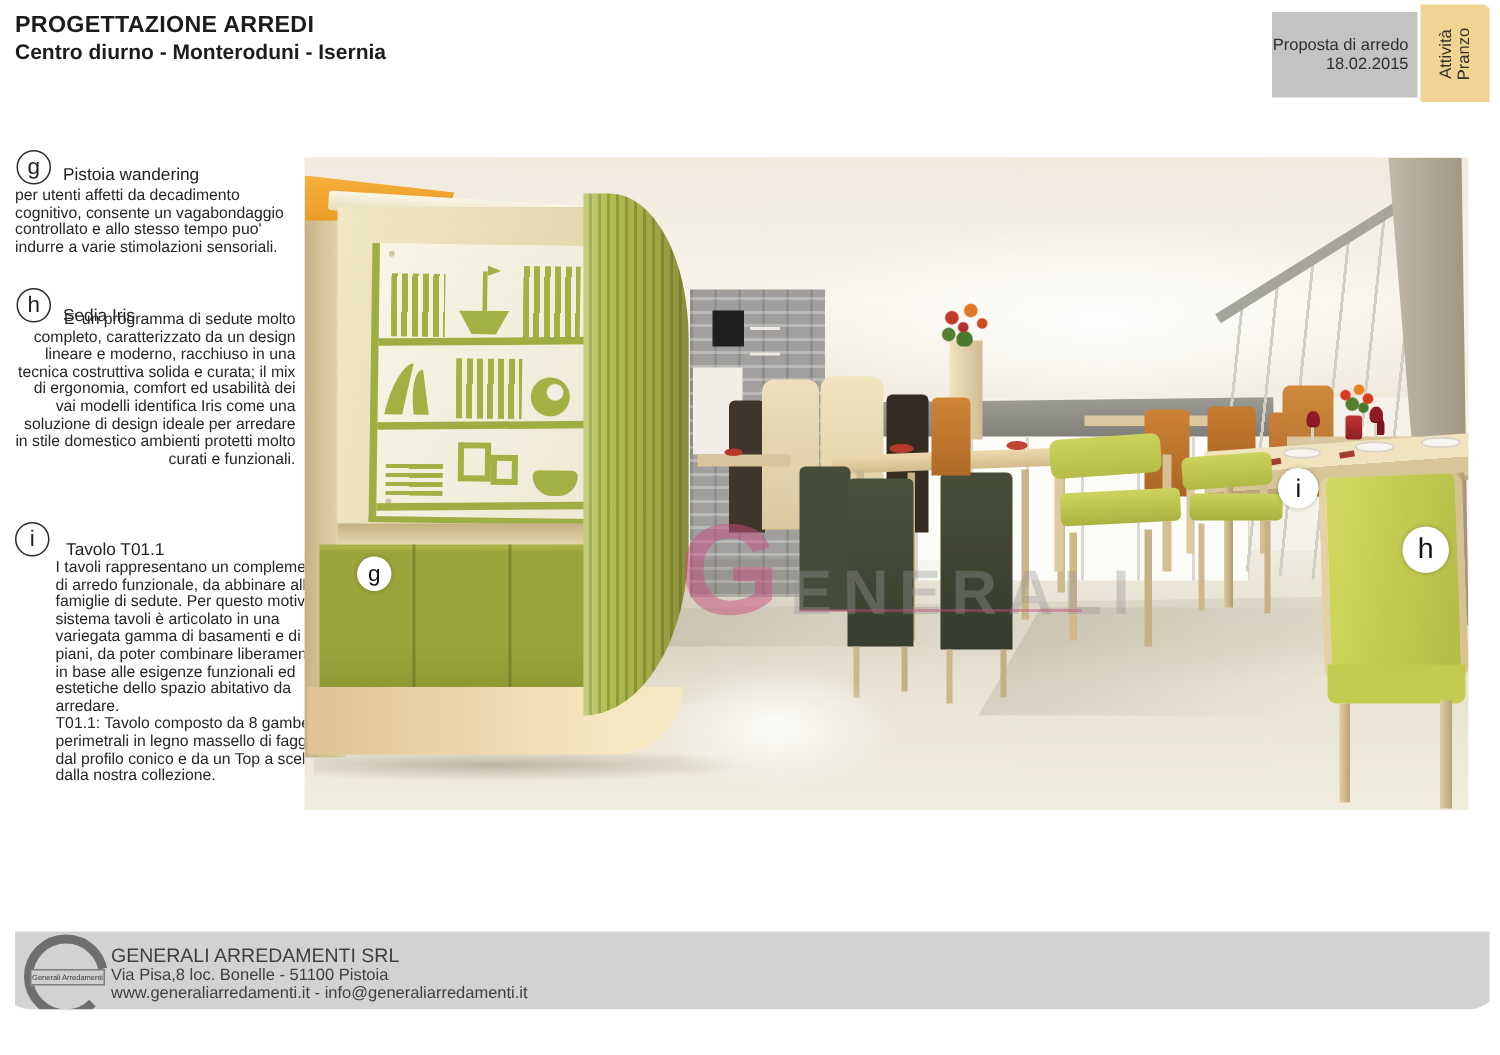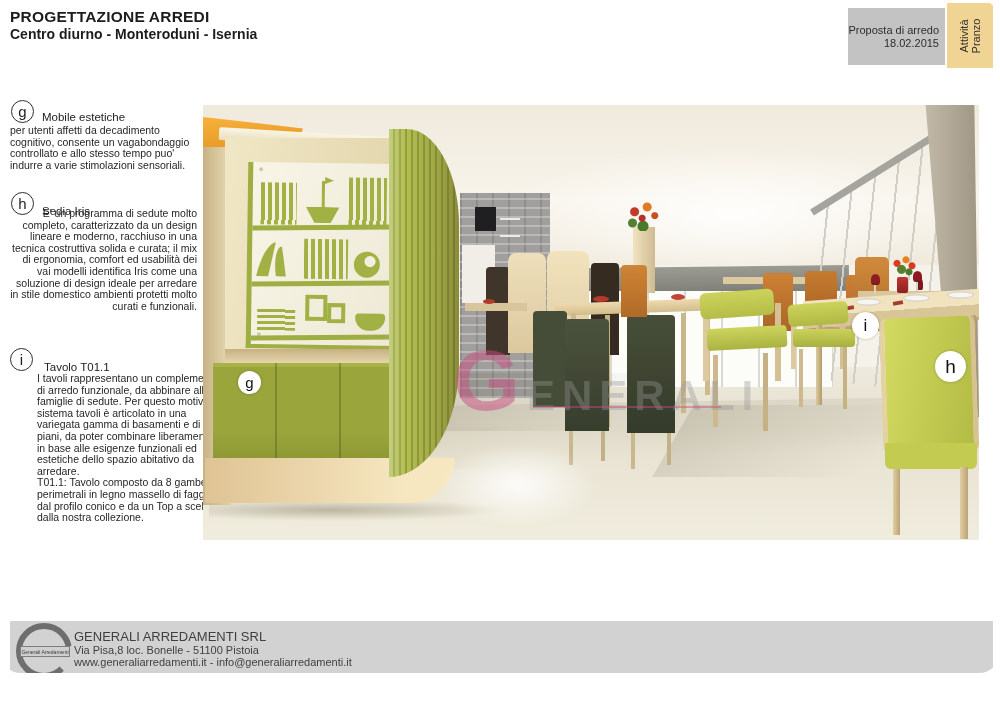--- a/index.html
+++ b/index.html
@@ -274,21 +274,21 @@
     <span>18.02.2015</span>
   </div>
   <div class="abs activity-tab">
     <div class="activity-tab-inner">
       <span>Attività</span>
       <span>Pranzo</span>
     </div>
   </div>
 
   <div class="abs an-circle c-g">g</div>
-  <div class="abs an-title t-g">Mobile estetiche</div>
+  <div class="abs an-title t-g">Pistoia wandering</div>
   <div class="abs an-body b-g">per utenti affetti da decadimento cognitivo, consente un vagabondaggio  controllato e allo stesso tempo puo' indurre a varie stimolazioni sensoriali.</div>
 
   <div class="abs an-circle c-h">h</div>
   <div class="abs an-title t-h">Sedia Iris</div>
   <div class="abs an-body b-h">E' un programma di sedute molto completo, caratterizzato da un design lineare e moderno, racchiuso in una tecnica costruttiva solida e curata; il mix di ergonomia, comfort ed usabilità dei vai modelli identifica Iris come una soluzione di design ideale per arredare in stile domestico ambienti protetti molto curati e funzionali.</div>
 
   <div class="abs an-circle c-i">i</div>
   <div class="abs an-title t-i">Tavolo T01.1</div>
   <div class="abs an-body b-i">
     <p>I tavoli rappresentano un complemento di arredo funzionale, da abbinare alle famiglie di sedute. Per questo motivo il sistema tavoli è articolato in una variegata gamma di basamenti e di piani, da poter combinare liberamente in base alle esigenze funzionali ed estetiche dello spazio abitativo da arredare.</p>

